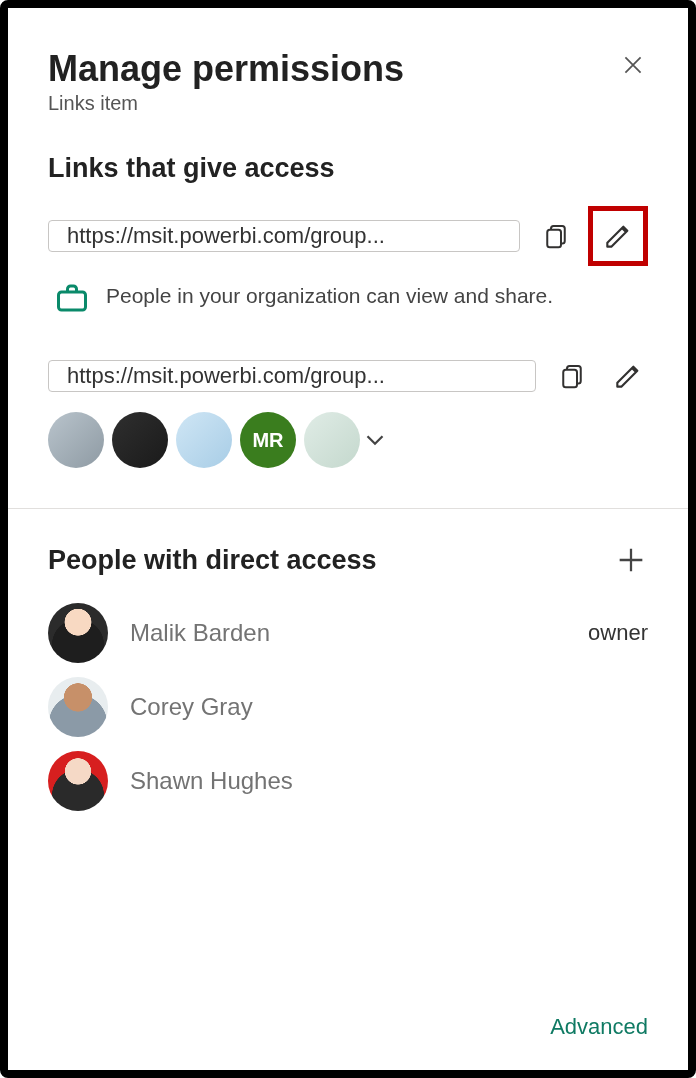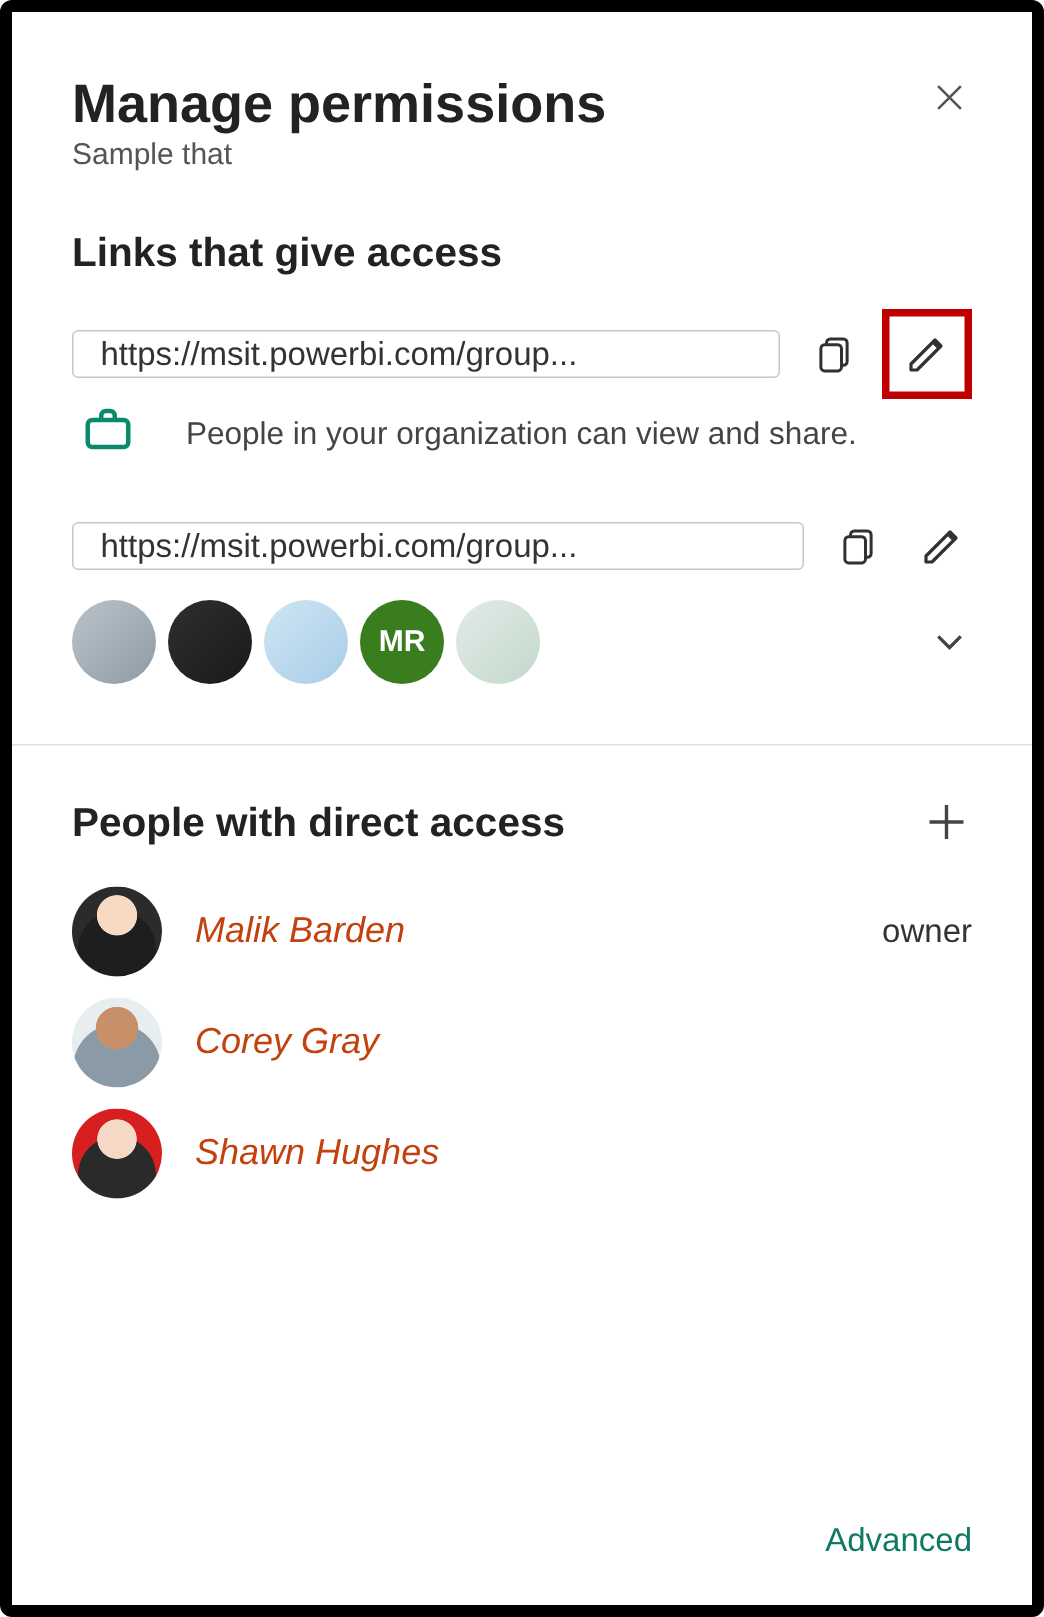--- a/index.html
+++ b/index.html
@@ -28,55 +28,55 @@
     border-radius: 4px;
     padding: 2px 18px;
     font-size: 22px;
     color: #333;
     white-space: nowrap;
     overflow: hidden;
     text-overflow: ellipsis;
   }
   .icon-btn { width: 40px; height: 40px; display: flex; align-items: center; justify-content: center; cursor: pointer; color: #323130; }
   .highlight-box { border: 5px solid #c00000; padding: 2px; width: 60px; height: 60px; display:flex; align-items:center; justify-content:center; margin-left: -4px;}
-  .link-desc-row { display: flex; align-items: flex-end; gap: 34px; margin-top: 2px; padding-left: 6px;}
+  .link-desc-row { display: flex; align-items: flex-start; gap: 16px; margin-top: 14px; padding-left: 6px;}
   .link-desc-text { font-size: 21px; color: #444; line-height: 1.35; padding-top: 2px;}
   .briefcase-icon { width: 36px; height: 36px; color: #0a8a6a; flex-shrink:0; }
   .people-icon { width: 36px; height: 36px; color: #444; flex-shrink:0; }
-  .avatars-row { display: flex; align-items: center; justify-content: space-between; margin-top: 16px; padding-left: 0px;}
+  .avatars-row { display: flex; align-items: center; margin-top: 16px; padding-left: 0px;}
   .avatars { display:flex; gap: 8px; }
   .avatar { width: 56px; height: 56px; border-radius: 50%; display:flex; align-items:center; justify-content:center; font-size:20px; font-weight:600; color:#fff; overflow:hidden;}
   .av1{ background: linear-gradient(135deg,#b9c4cc,#8e9aa3);}
   .av2{ background: linear-gradient(135deg,#2f2f2f,#1a1a1a);}
   .av3{ background: linear-gradient(135deg,#cfe6f5,#a8cde6);}
   .av4{ background: #3a7d1e; }
   .av5{ background: linear-gradient(135deg,#e0ece6,#c4d8cd);}
   .chevron { width: 30px; height: 30px; color:#444; cursor:pointer;}
   .hr { border:none; border-top:1px solid #e1dfdd; margin: 40px -40px 0 -40px; }
   .direct-header { display:flex; justify-content: space-between; align-items:center; margin-top: 34px;}
   .plus-btn { width: 34px; height:34px; color:#444; cursor:pointer;}
   .people-list { margin-top: 26px; display:flex; flex-direction:column; gap: 14px;}
   .person-row { display:flex; align-items:center; gap: 22px;}
   .person-avatar { width: 60px; height:60px; border-radius:50%; flex-shrink:0;}
   .pa1{ background: radial-gradient(circle at 50% 32%,#f8d9c2 26%,transparent 27%), radial-gradient(circle at 50% 70%,#1e1e1e 50%,transparent 51%), #2b2b2b;}
   .pa2{ background: radial-gradient(circle at 50% 34%,#c79069 28%,transparent 29%), radial-gradient(circle at 50% 78%,#8b9aa7 52%,transparent 53%), #e8edef;}
   .pa3{ background: radial-gradient(circle at 50% 34%,#f5d9c6 26%,transparent 27%), radial-gradient(circle at 50% 74%,#2a2a2a 48%,transparent 49%), #d71f1f;}
-  .person-name { font-size: 24px; color:#c2410c; flex:1;font-style:italic;}
+  .person-name { font-size: 24px; color:#737373; flex:1;}
   .person-role { font-size: 22px; color:#333;}
   .footer { margin-top:auto; text-align:right; }
   .advanced-link { font-size:22px; color:#0f7a63; font-weight:500; cursor:pointer;}
   svg { display:block; }
 </style>
 </head>
 <body>
 
 <div class="header-row">
   <div>
     <div class="title">Manage permissions</div>
-    <div class="subtitle">Sample that</div>
+    <div class="subtitle">Links item</div>
   </div>
   <div class="close-btn">
     <svg viewBox="0 0 24 24" width="26" height="26">
         <path d="M5 5 L19 19 M19 5 L5 19" stroke="currentColor" stroke-width="1.6" fill="none"></path>
       </svg>
   </div>
 </div>
 
 <div class="section-title">Links that give access</div>
 

